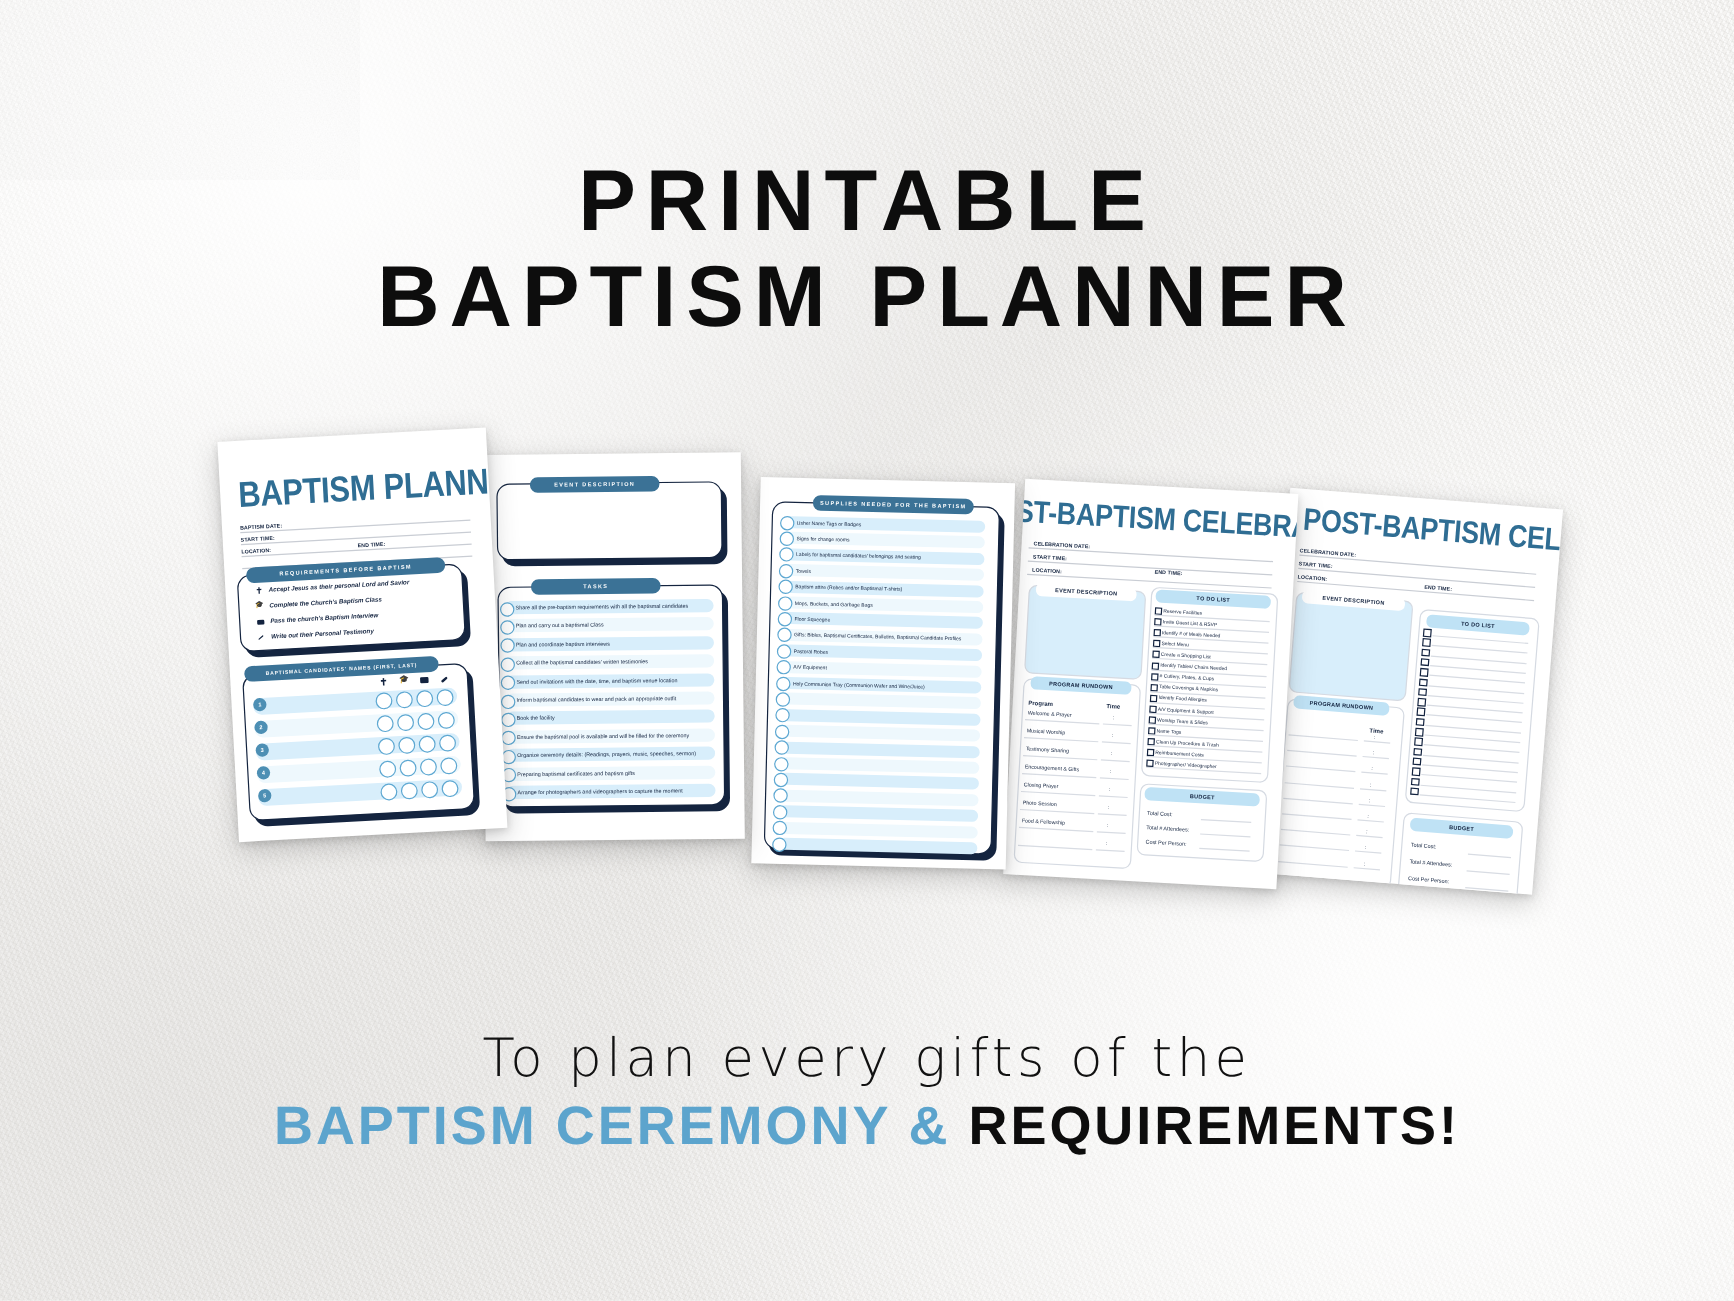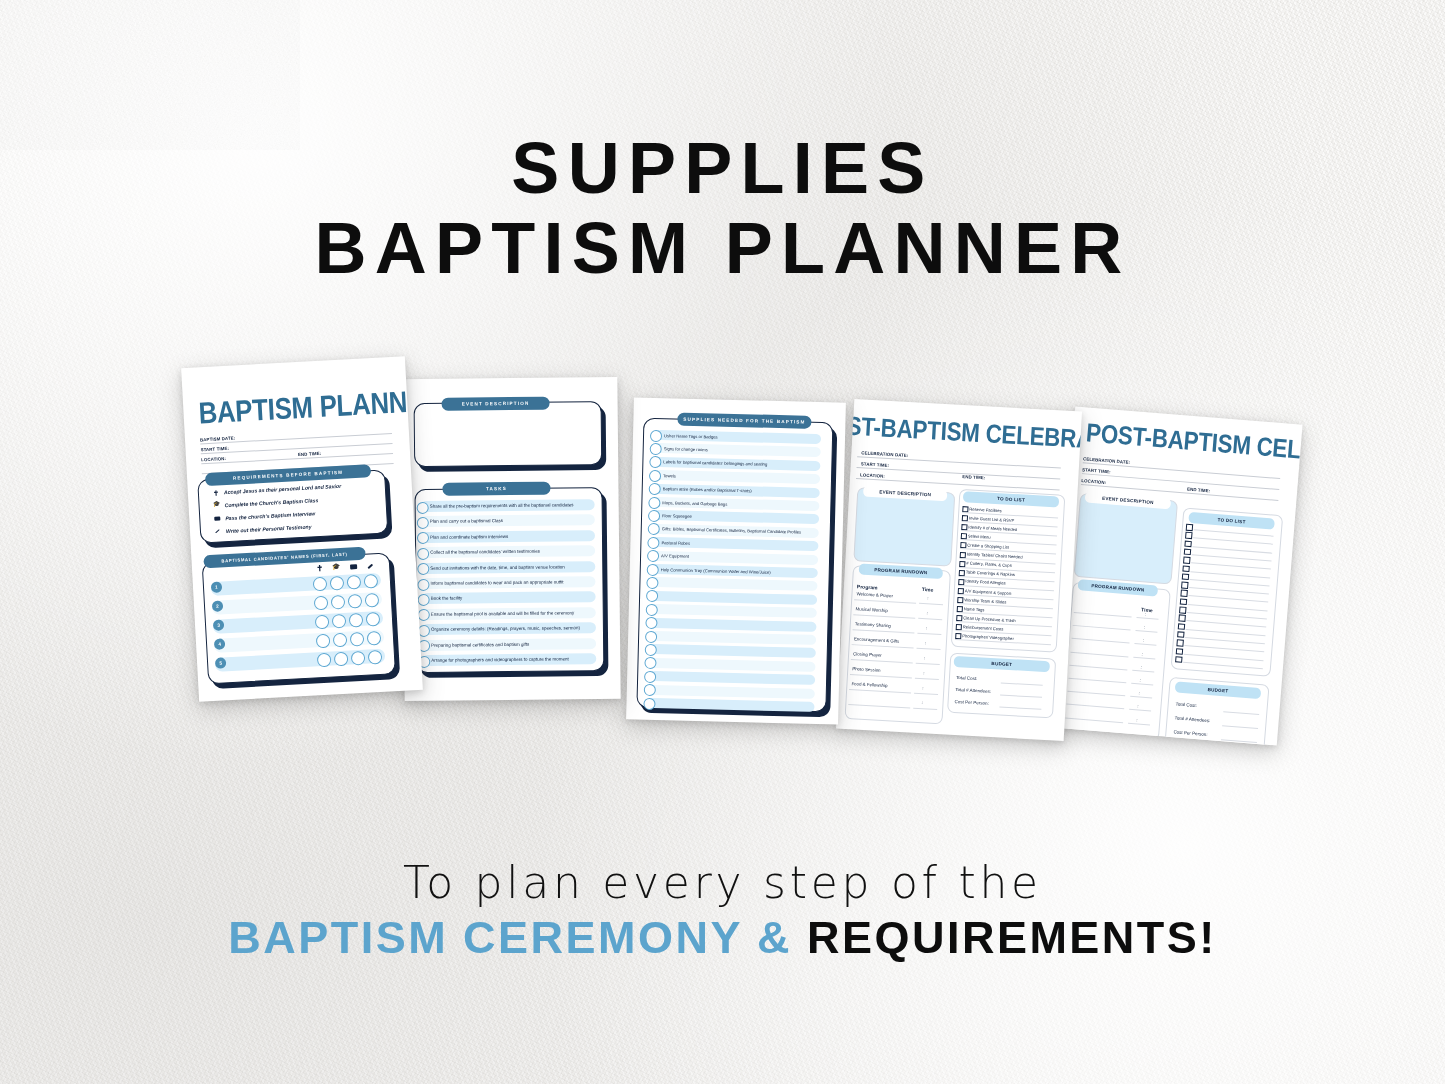--- a/index.html
+++ b/index.html
@@ -100,24 +100,24 @@
 
 <div id="bg"></div>
 <svg id="grain" xmlns="http://www.w3.org/2000/svg">
   <filter id="nz">
       <feTurbulence type="fractalNoise" baseFrequency="0.85" numOctaves="4" stitchTiles="stitch"></feTurbulence>
   <feColorMatrix type="saturate" values="0"></feColorMatrix>
     </filter>
   <rect width="100%" height="100%" filter="url(#nz)" opacity="0.16"></rect>
 </svg>
 
-<div class="headline" id="title1">SUPPLIES</div>
+<div class="headline" id="title1">PRINTABLE</div>
 <div class="headline" id="title2">BAPTISM PLANNER</div>
 
-<div id="tag1">To plan every step of the</div>
+<div id="tag1">To plan every gifts of the</div>
 <div id="tag2">
   <span class="blue">BAPTISM CEREMONY &amp;</span>
   <span class="blk">REQUIREMENTS!</span>
 </div>
 
 <div class="sheet" style="left:1062px;top:415px;width:228px;height:322px;transform:rotate(4.6deg);">
   <div class="ptitle" style="position:absolute;left:13px;top:14px;font-size:26px;">POST-BAPTISM CELEBRATION</div>
 
   <div class="fld" style="left:12px;top:49px;">CELEBRATION DATE:</div>
   <div class="rule" style="left:12px;top:55px;width:198px;"></div>

